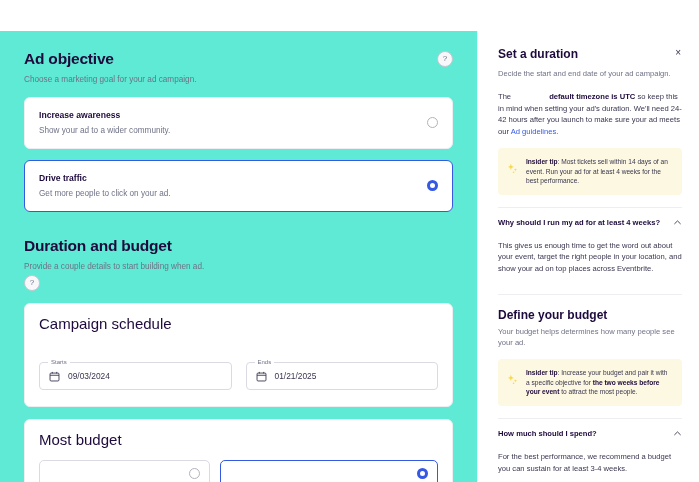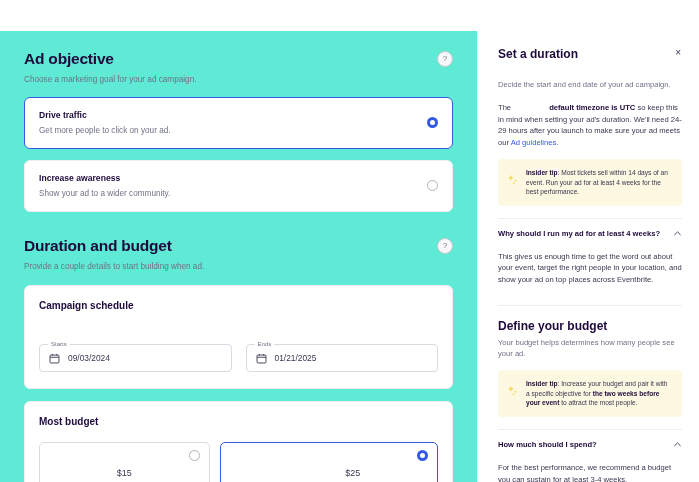--- a/index.html
+++ b/index.html
@@ -96,22 +96,22 @@
   }
   
   .panel-card {
     margin-top: 12px;
     background: #ffffff;
     border: 1px solid #eeedf2;
     border-radius: 6px;
     padding: 13px 14px 16px 14px;
   }
   .panel-card-title {
-    font-size: 10px;
-    font-weight: bold;
+    font-size: 15px;
+    font-weight: normal;
     color: #1e0a3c;
     line-height: 13px;
   }
   .date-row {
     display: flex;
     gap: 14px;
     margin-top: 32px;
   }
   .date-field {
     position: relative;
@@ -193,21 +193,21 @@
     font-size: 10px;
     color: #39364f;
     line-height: 10px;
     cursor: pointer;
     padding: 0 1px;
   }
   .rp-sub {
     font-size: 7.6px;
     color: #6f7287;
     line-height: 11px;
-    margin-top: 18px;
+    margin-top: 7px;
   }
   .rp-para {
     font-size: 7.6px;
     color: #39364f;
     line-height: 11.5px;
     margin-top: 12px;
   }
   .rp-para b { font-weight: bold; color: #1e0a3c; padding-left: 36px; }
   .rp-link { color: #3659e3; font-weight: normal; text-decoration: none; cursor: pointer; }
   .tip-box {
@@ -266,37 +266,37 @@
   <div class="left-col">
 
     <div class="section-head">
       <div>
         <div class="section-title">Ad objective</div>
         <div class="section-sub">Choose a marketing goal for your ad campaign.</div>
       </div>
       <div class="help-btn">?</div>
     </div>
 
+    <div class="opt-card">
+      <div>
+        <div class="opt-title">Increase awareness</div>
+        <div class="opt-desc">Show your ad to a wider community.</div>
+      </div>
+      <div class="radio"></div>
+    </div>
+
     <div class="opt-card selected">
       <div>
         <div class="opt-title">Drive traffic</div>
         <div class="opt-desc">Get more people to click on your ad.</div>
       </div>
       <div class="radio on"></div>
     </div>
 
-    <div class="opt-card">
-      <div>
-        <div class="opt-title">Increase awareness</div>
-        <div class="opt-desc">Show your ad to a wider community.</div>
-      </div>
-      <div class="radio"></div>
-    </div>
-
-    <div class="section-head" style="padding-top:24px;">
+    <div class="section-head" style="padding-top:24px;flex-direction:column;">
       <div>
         <div class="section-title">Duration and budget</div>
         <div class="section-sub">Provide a couple details to start building when ad.</div>
       </div>
       <div class="help-btn">?</div>
     </div>
 
     <div class="panel-card">
       <div class="panel-card-title">Campaign schedule</div>
       <div class="date-row">
@@ -341,21 +341,21 @@
 
   <div class="right-col">
 
     <div class="rp-head">
       <div class="rp-title">Set a duration</div>
       <div class="rp-close">×</div>
     </div>
     <div class="rp-sub">Decide the start and end date of your ad campaign.</div>
 
     <div class="rp-para">
-      <span>The </span><b>default timezone is UTC</b><span> so keep this in mind when setting your ad's duration. We'll need 24-29 hours after you launch to make sure your ad meets our </span><a class="rp-link">Ad guidelines</a><span>.</span>
+      <span>The </span><b>default timezone is UTC</b><span> so keep this in mind when setting your ad's duration. We'll need 24-42 hours after you launch to make sure your ad meets our </span><a class="rp-link">Ad guidelines</a><span>.</span>
     </div>
 
     <div class="tip-box">
       <svg width="13" height="13" viewBox="0 0 16 16" style="flex:0 0 auto;margin-top:5px;">
         <path d="M6 2.2 L6.95 5.05 L9.8 6 L6.95 6.95 L6 9.8 L5.05 6.95 L2.2 6 L5.05 5.05 Z" fill="#f8d74a"></path>
         <path d="M11.6 7.6 L12.1 9.0 L13.5 9.5 L12.1 10.0 L11.6 11.4 L11.1 10.0 L9.7 9.5 L11.1 9.0 Z" fill="#f8d74a"></path>
         <circle cx="9.3" cy="12.6" r="1.0" fill="#f8d74a"></circle>
       </svg>
       <div class="tip-text">
         <b>Insider tip</b><span>: Most tickets sell within 14 days of an event. Run your ad for at least 4 weeks for the best performance.</span>

